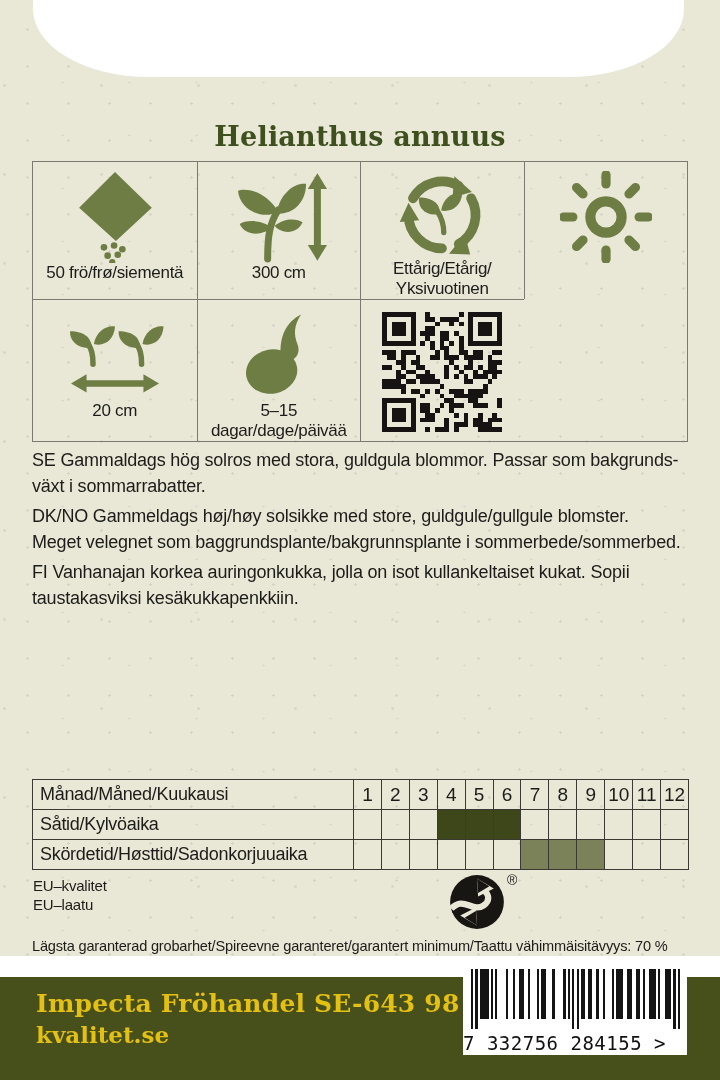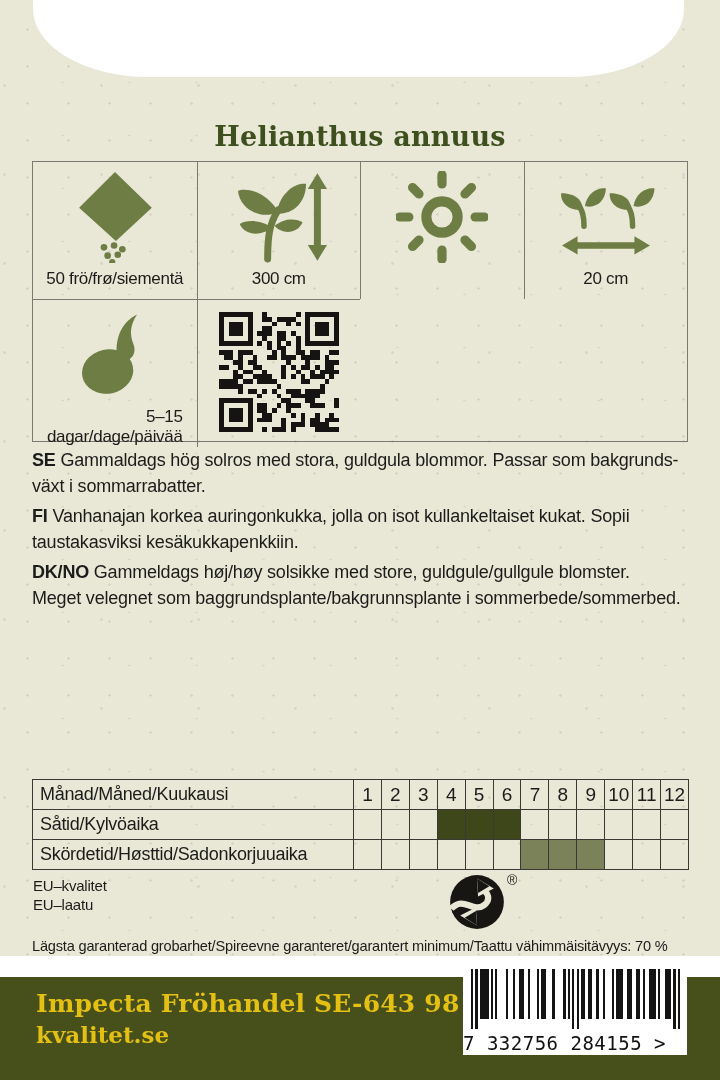--- a/index.html
+++ b/index.html
@@ -37,27 +37,27 @@
   .spec-cell{
     display:flex;flex-direction:column;align-items:center;box-sizing:border-box;
     padding-top:9px;
   }
   .spec-cell{border-left:1.5px solid var(--gridline);}
   .spec-cell:nth-child(4n+1){border-left:none;}
   .spec-cell:nth-child(n+5){border-top:1.5px solid var(--gridline);}
   .icon-box{height:92px;display:flex;align-items:center;justify-content:center;}
   .qr-box{height:126px;}
   .cell-label{
-    font-size:17px;line-height:20px;color:var(--ink);text-align:right;
-    white-space:pre-line;letter-spacing:-0.3px;margin-top:6px;
+    font-size:17px;line-height:20px;color:var(--ink);text-align:center;
+    white-space:pre-line;letter-spacing:-0.3px;margin-top:0;
   }
   
   .desc{position:absolute;left:32px;top:448px;width:660px;}
   .desc p{margin:0 0 5px 0;font-size:18px;line-height:25.5px;color:var(--ink);letter-spacing:-0.2px;}
-  .desc b{font-weight:700;}
+  .desc b{font-weight:400;}
   .desc .dtext{white-space:pre-line;}
   
   .cal{
     position:absolute;left:32px;top:779px;width:657px;box-sizing:border-box;
     border:1.6px solid var(--calline);
   }
   .cal-row{display:grid;grid-template-columns:320px repeat(12,1fr);height:29px;}
   .cal-row + .cal-row{border-top:1.5px solid var(--calline);}
   .cal-label{
     display:flex;align-items:center;padding-left:7px;font-size:18px;color:var(--ink);
@@ -127,20 +127,37 @@
           <path class="ol" d="M46,62 C34,52 16,54 10,58 C16,72 36,72 46,62 Z"></path>
           <path class="ol" d="M50,60 C62,50 76,52 82,56 C76,70 58,70 50,60 Z"></path>
           <line class="ols" x1="99" y1="16" x2="99" y2="84" stroke-width="8" stroke-linecap="round"></line>
           <polygon class="ol" points="99,0 88,18 110,18"></polygon>
           <polygon class="ol" points="99,100 88,82 110,82"></polygon>
         </svg>
       </div>
       <div class="cell-label">300 cm</div>
     </div>
 
+    <div class="spec-cell">
+      <div class="icon-box">
+        <svg width="88" height="88" viewBox="0 0 100 100">
+          <path class="ols" d="M17,31 A38,38 0 0 1 69,17" stroke-width="11" stroke-linecap="round"></path>
+          <polygon class="ol" points="84,24 64,6 62,30"></polygon>
+          <path class="ols" d="M83,31 A38,38 0 0 1 69,83" stroke-width="11" stroke-linecap="round"></path>
+          <polygon class="ol" points="58,94 76,72 82,95"></polygon>
+          <path class="ols" d="M50,88 A38,38 0 0 1 12,50" stroke-width="11" stroke-linecap="round"></path>
+          <polygon class="ol" points="12,36 2,58 24,56"></polygon>
+          <path class="ols" d="M52,70 C52,60 50,54 45,46" stroke-width="6" stroke-linecap="round"></path>
+          <path class="ol" d="M47,49 C30,52 22,40 24,30 C40,30 49,38 47,49 Z"></path>
+          <path class="ol" d="M49,45 C51,30 64,23 73,25 C72,40 61,47 49,45 Z"></path>
+        </svg>
+      </div>
+      <div class="cell-label">Ettårig/Etårig/
+Yksivuotinen</div>
+    </div>
 
     <div class="spec-cell">
       <div class="icon-box">
         <svg width="92" height="92" viewBox="0 0 100 100">
           <circle class="ols" cx="50" cy="50" r="17" stroke-width="11"></circle>
           <line class="ols" x1="50" y1="4" x2="50" y2="14" stroke-width="10" stroke-linecap="round"></line>
           <line class="ols" x1="50" y1="86" x2="50" y2="96" stroke-width="10" stroke-linecap="round"></line>
           <line class="ols" x1="4" y1="50" x2="14" y2="50" stroke-width="10" stroke-linecap="round"></line>
           <line class="ols" x1="86" y1="50" x2="96" y2="50" stroke-width="10" stroke-linecap="round"></line>
           <line class="ols" x1="18" y1="18" x2="25" y2="25" stroke-width="10" stroke-linecap="round"></line>
@@ -483,24 +500,24 @@
             <rect x="24" y="24" width="1" height="1" fill="#161412"></rect>
           </svg>
       </div>
     </div>
 
   </div>
 
   <div class="desc">
     <p><b>SE</b> <span class="dtext">Gammaldags hög solros med stora, guldgula blommor. Passar som bakgrunds-
 växt i sommarrabatter.</span></p>
+    <p><b>DK/NO</b> <span class="dtext">Gammeldags høj/høy solsikke med store, guldgule/gullgule blomster.
+Meget velegnet som baggrundsplante/bakgrunnsplante i sommerbede/sommerbed.</span></p>
     <p><b>FI</b> <span class="dtext">Vanhanajan korkea auringonkukka, jolla on isot kullankeltaiset kukat. Sopii
 taustakasviksi kesäkukkapenkkiin.</span></p>
-    <p><b>DK/NO</b> <span class="dtext">Gammeldags høj/høy solsikke med store, guldgule/gullgule blomster.
-Meget velegnet som baggrundsplante/bakgrunnsplante i sommerbede/sommerbed.</span></p>
   </div>
 
   <div class="cal">
     <div class="cal-row">
       <div class="cal-label">Månad/Måned/Kuukausi</div>
       <div class="cal-cell">1</div>
       <div class="cal-cell">2</div>
       <div class="cal-cell">3</div>
       <div class="cal-cell">4</div>
       <div class="cal-cell">5</div>

